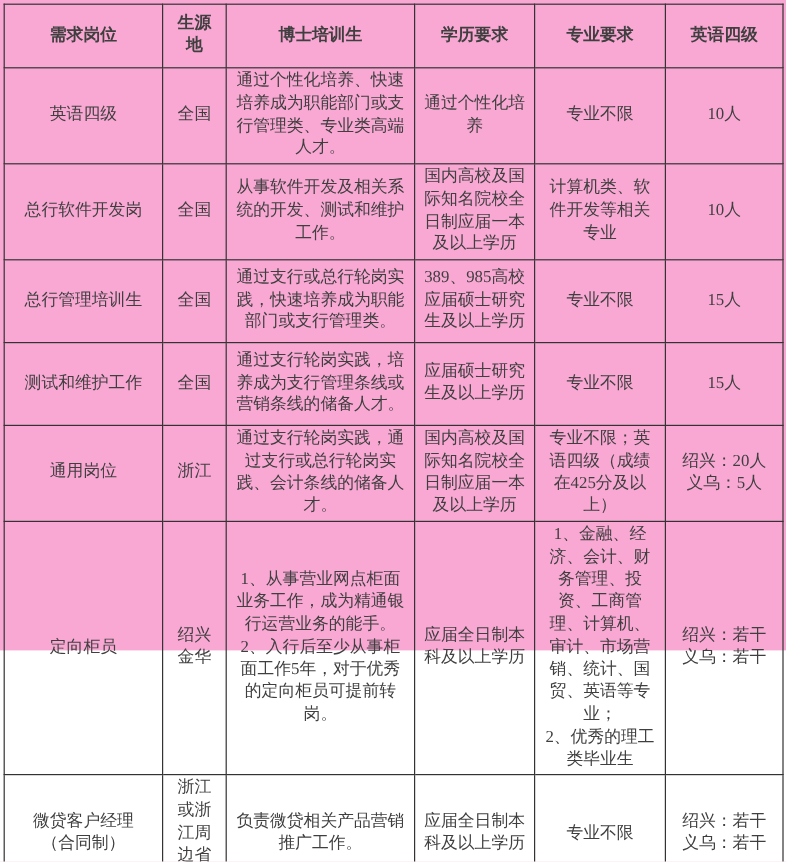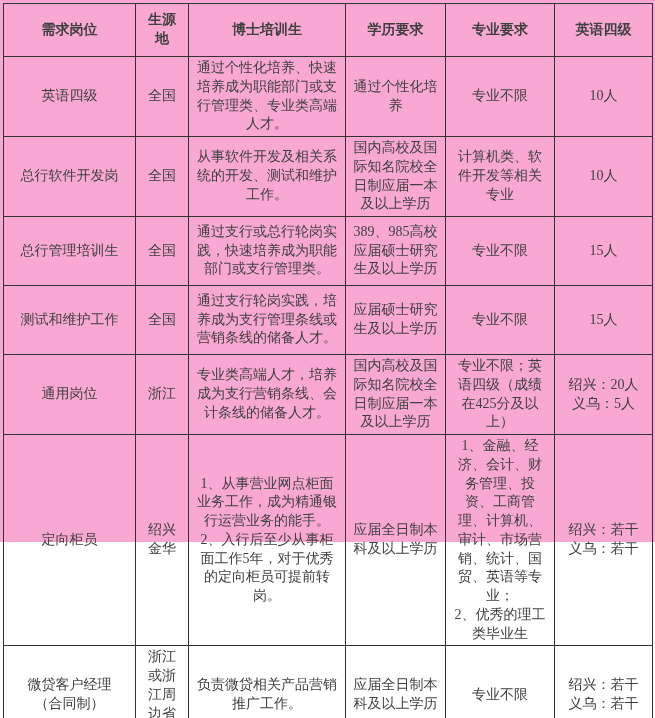--- a/index.html
+++ b/index.html
@@ -108,21 +108,21 @@
         <td>测试和维护工作</td>
         <td>全国</td>
         <td>通过支行轮岗实践，培养成为支行管理条线或营销条线的储备人才。</td>
         <td>应届硕士研究生及以上学历</td>
         <td>专业不限</td>
         <td>15人</td>
       </tr>
       <tr class="rh-5">
         <td>通用岗位</td>
         <td>浙江</td>
-        <td>专业类高端人才，培养成为支行营销条线、会计条线的储备人才。</td>
+        <td>通过支行轮岗实践，通过支行或总行轮岗实践、会计条线的储备人才。</td>
         <td>国内高校及国际知名院校全日制应届一本及以上学历</td>
         <td>专业不限；英语四级（成绩在425分及以上）</td>
         <td>绍兴：20人
 义乌：5人</td>
       </tr>
       <tr class="rh-6">
         <td>定向柜员</td>
         <td>绍兴
 金华</td>
         <td>1、从事营业网点柜面业务工作，成为精通银行运营业务的能手。

